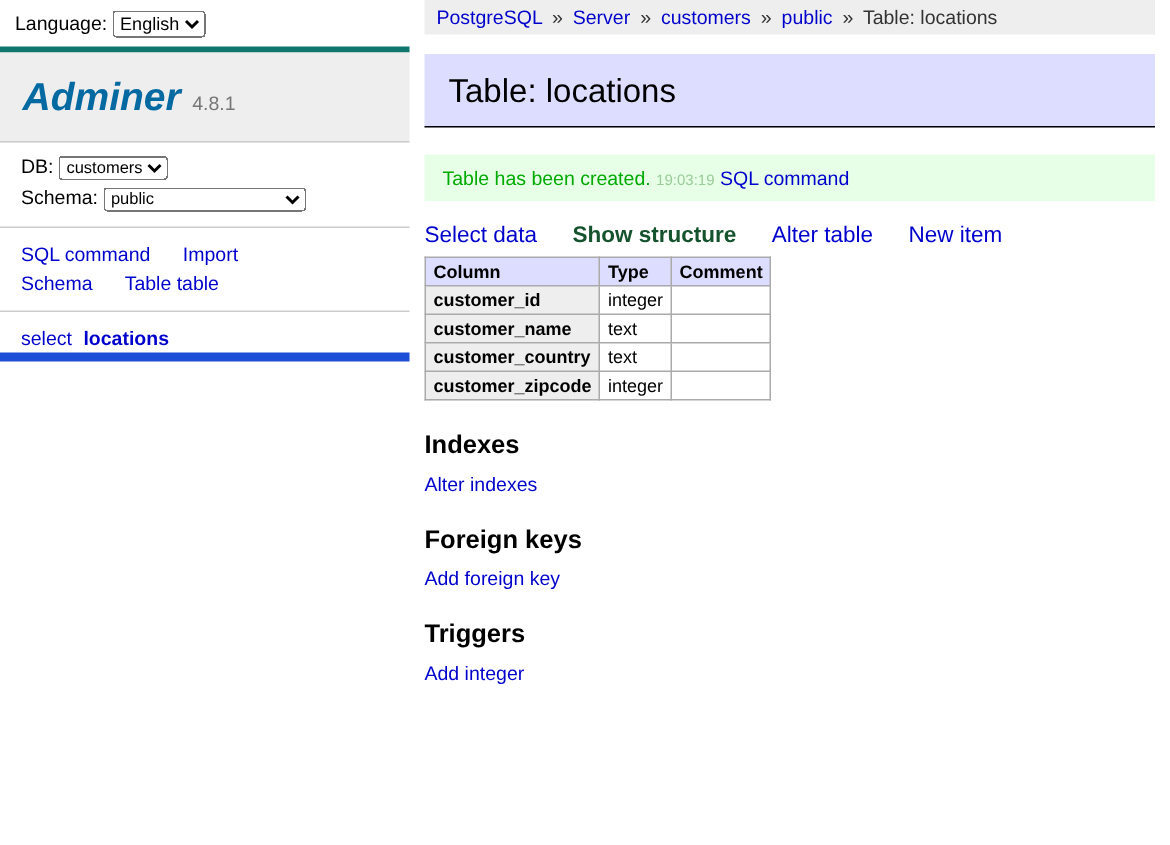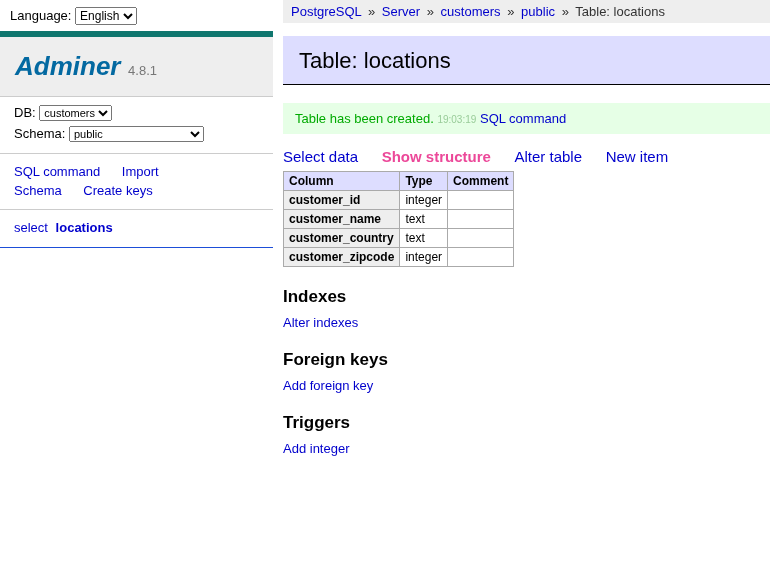--- a/index.html
+++ b/index.html
@@ -17,21 +17,21 @@
   #menu {
     position: absolute;
     left: 0;
     top: 0;
     width: 273px;
     background: #fff;
   }
   .lang-bar {
     padding: 7px 10px 6px;
     font-size: 13px;
-    border-bottom: 6px solid #0f766e;
+    border-bottom: 4px solid #0f766e;
   }
   .lang-bar select { font-size: 12px; }
 
   #logo {
     background: #eee;
     padding: 14px 0 14px 15px;
     border-bottom: 1px solid #ccc;
   }
   #logo .name {
     font-style: italic;
@@ -53,22 +53,22 @@
   .dbschema select { font-size: 11px; }
 
   .links {
     padding: 8px 10px 8px 14px;
     line-height: 1.5;
     border-bottom: 1px solid #ccc;
   }
   .links a { margin-right: 18px; white-space: nowrap; }
 
   .tables {
-    padding: 10px 10px 12px 14px;
-    border-bottom: 1px solid #1d4ed8;
+    padding: 10px 10px 2px 14px;
+    border-bottom: 6px solid #1d4ed8;
   }
   .tables a { margin-right: 4px; }
   .tables .tname { font-weight: bold; }
 
   
   #content {
     margin-left: 283px;
     padding-right: 10px;
   }
   .breadcrumb {
@@ -92,21 +92,21 @@
     background: #e6ffe6;
     color: #0a0;
     padding: 8px 12px;
     margin: 0 0 14px 0;
   }
   .message .time { color: #9c9; font-size: 10px; }
   .message a { color: #00c; }
 
   .tabs { margin-bottom: 6px; }
   .tabs a, .tabs b { margin-right: 20px; font-size: 15px; }
-  .tabs b { color: #ec4899; }
+  .tabs b { color: #14532d; }
 
   table.struct {
     border-collapse: collapse;
     margin-top: 5px;
   }
   table.struct th, table.struct td {
     border: 1px solid #aaa;
     padding: 2px 5px;
     font-size: 12px;
     text-align: left;
@@ -147,21 +147,21 @@
       <select style="width:135px">
         <option>public</option>
       </select>
     </div>
   </div>
 
   <div class="links">
     <a href="#">SQL command</a>
     <a href="#">Import</a><br>
     <a href="#">Schema</a>
-    <a href="#">Create keys</a>
+    <a href="#">Table table</a>
   </div>
 
   <div class="tables">
     <a href="#">select</a>
     <a href="#" class="tname">locations</a>
   </div>
 </div>
 
 <div id="content">
   <div class="breadcrumb">

